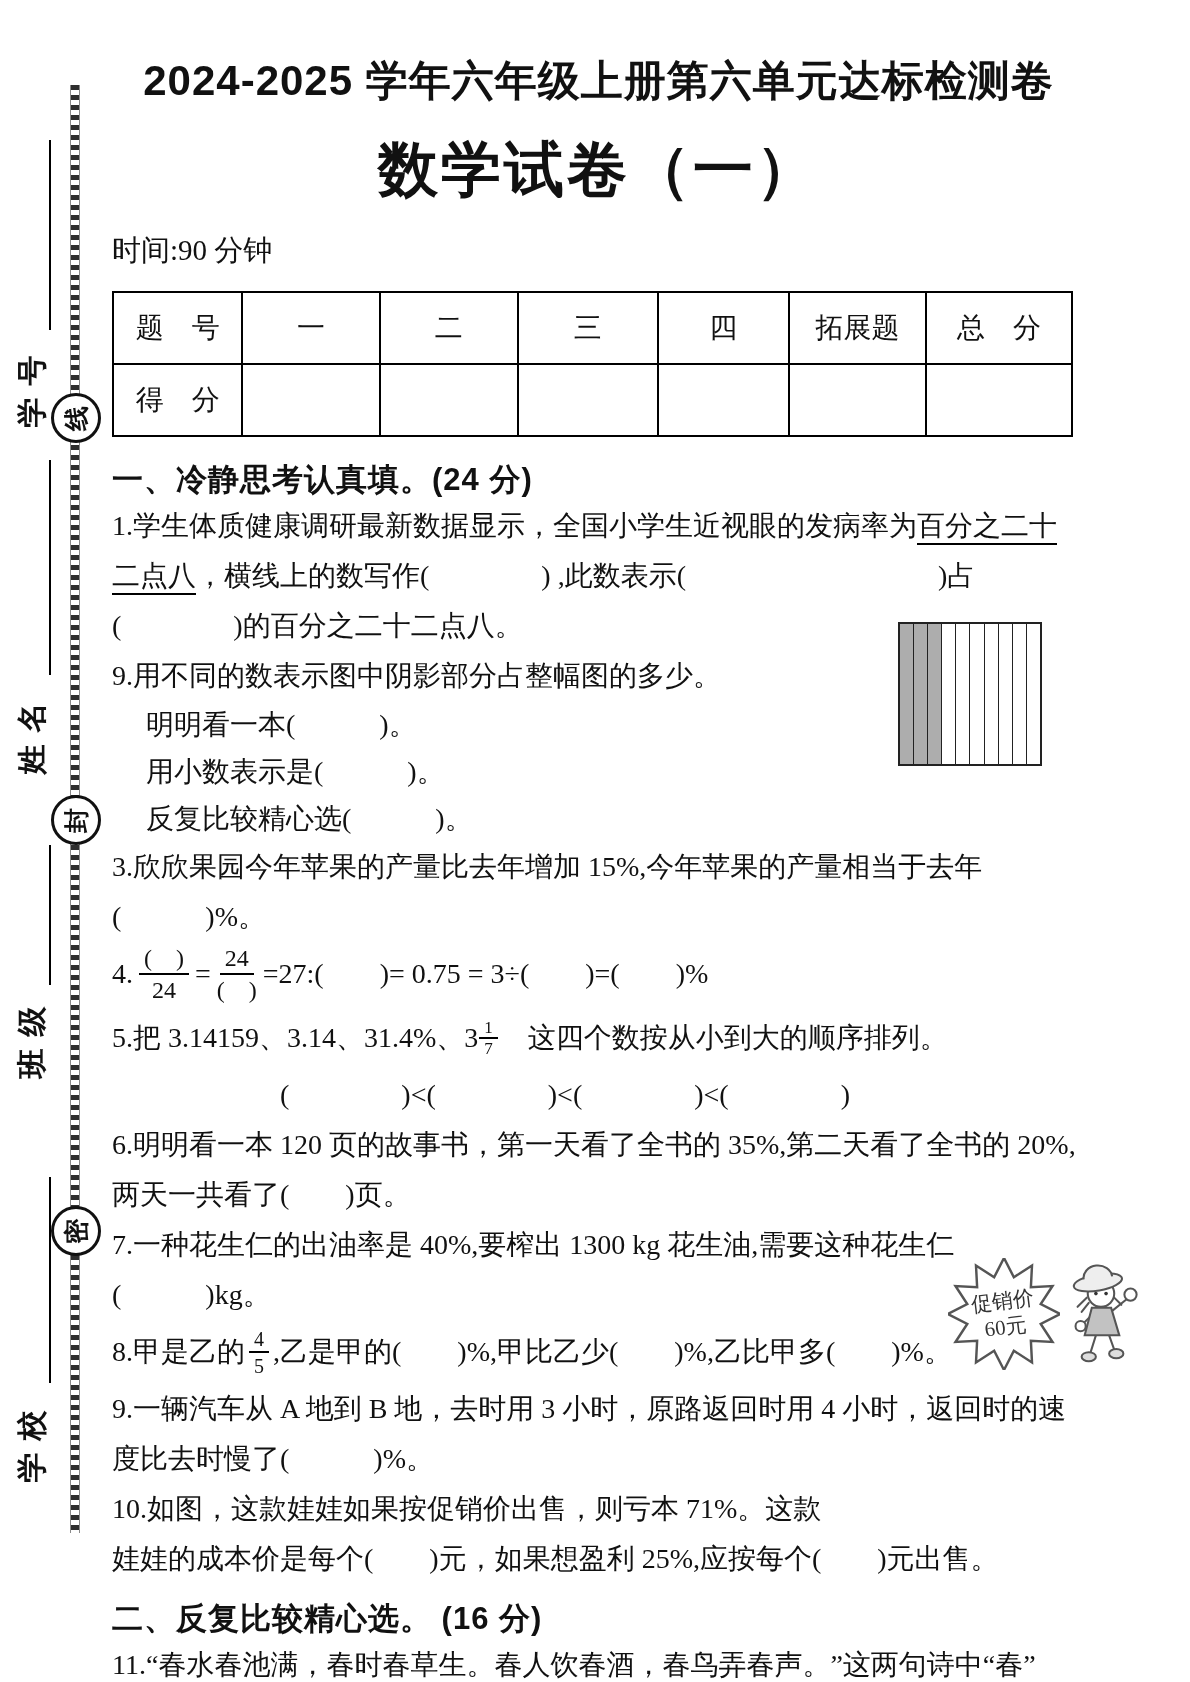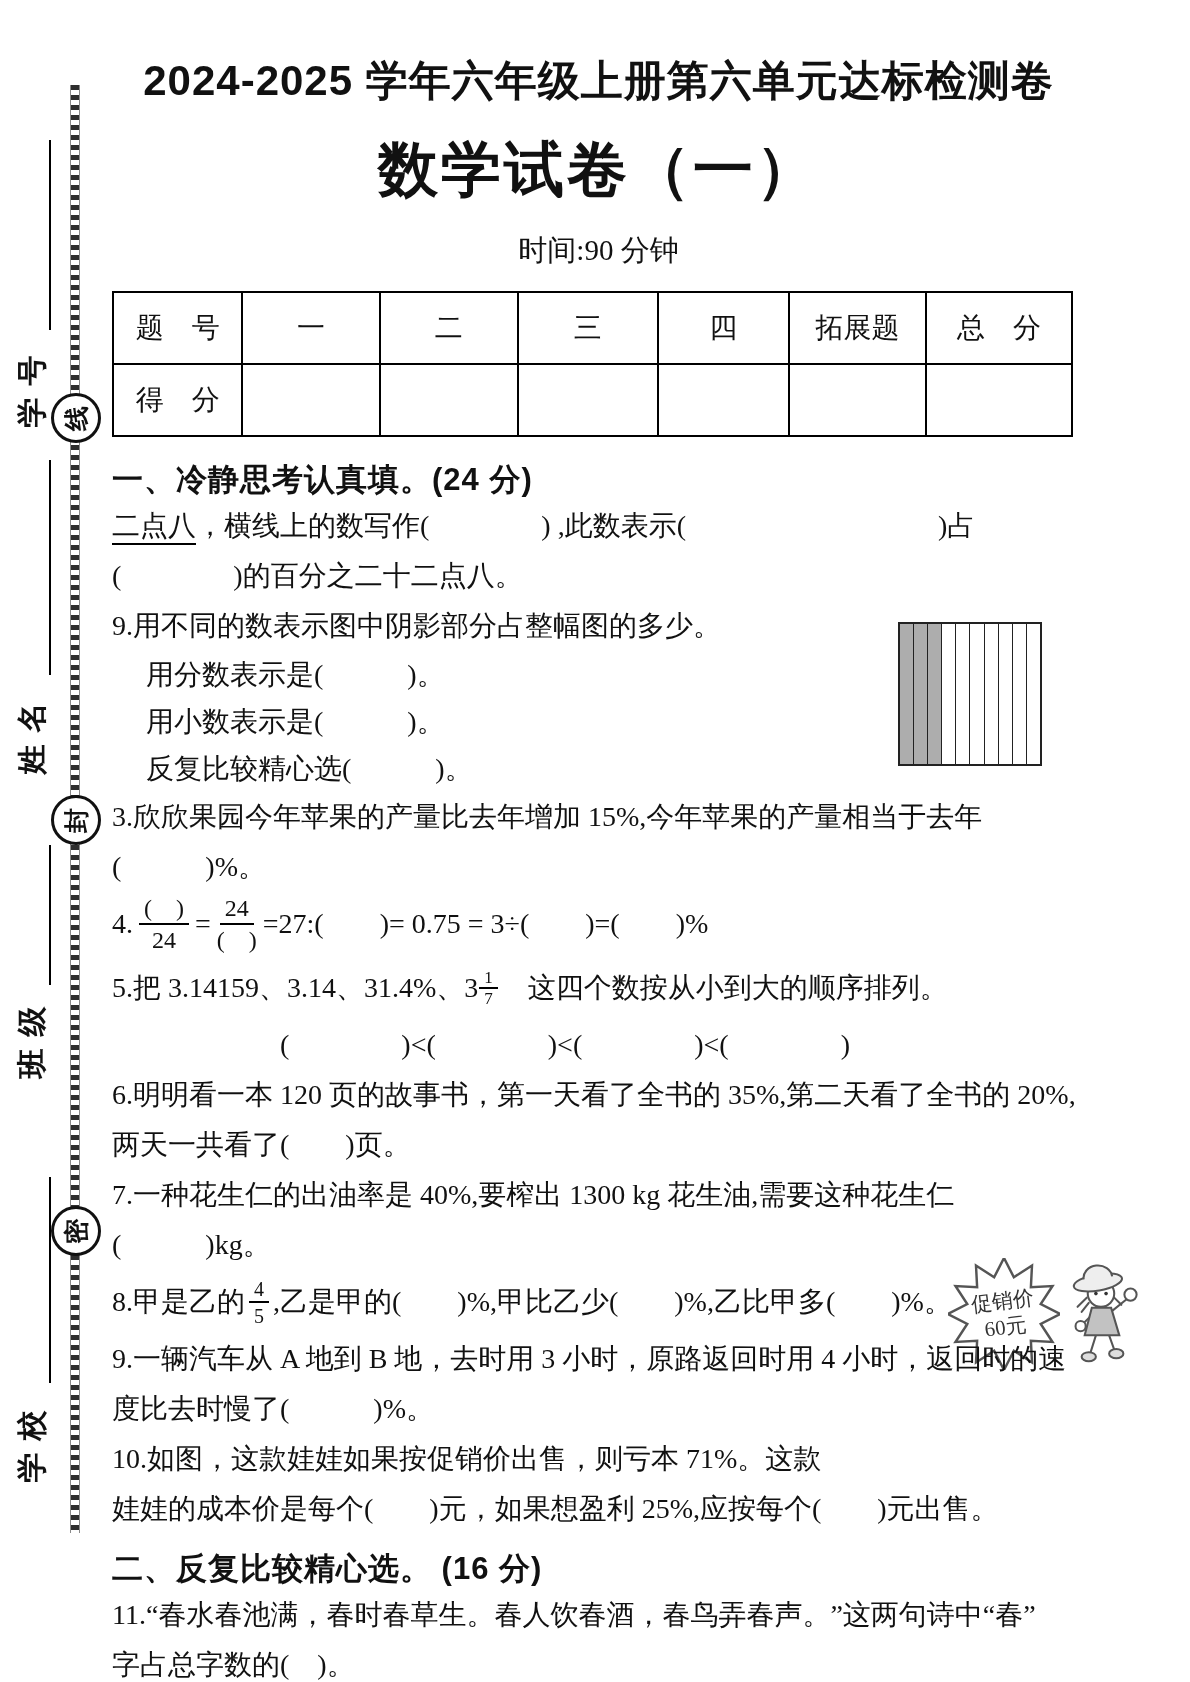--- a/index.html
+++ b/index.html
@@ -44,21 +44,21 @@
 
   .title1 {
     margin-left:-14px; width:calc(100% + 28px); text-align:center;
     font-family:"Liberation Sans","DejaVu Sans",sans-serif;
     font-weight:700; font-size:42px; letter-spacing:1px; line-height:1.2;
   }
   .title2 {
     text-align:center; font-family:"Liberation Sans","DejaVu Sans",sans-serif;
     font-weight:700; font-size:60px; letter-spacing:3px; margin-top:24px;
   }
-  .info-line { display:flex; justify-content:center; gap:107px; font-size:29px; margin-top:20px; }
+  .info-line { display:flex; gap:107px; font-size:29px; margin-top:20px; }
 
   table.score { border-collapse:collapse; width:961px; margin-top:20px; table-layout:fixed; }
   table.score td { border:2px solid #000; height:54px; text-align:center; font-size:28px; padding:8px; }
 
   .sec-heading {
     font-family:"Liberation Sans","DejaVu Sans",sans-serif;
     font-weight:700; font-size:31px; margin-top:22px; letter-spacing:1px;
   }
   .sec-heading.two { margin-top:14px; }
 
@@ -201,27 +201,28 @@
         <td></td>
         <td></td>
         <td></td>
       </tr>
     </tbody>
       </table>
 
     <div class="sec-heading">一、冷静思考认真填。(24 分)</div>
 
     <div>
+      <div class="q-line"><span>1.学生体质健康调研最新数据显示，全国小学生近视眼的发病率为</span><span class="ul">百分之二十</span></div>
       <div class="q-line"><span class="ul">二点八</span><span>，横线上的数写作(　　　　) ,此数表示(　　　　　　　　　)占</span></div>
       <div class="q-line">(　　　　)的百分之二十二点八。</div>
     </div>
 
     <div>
       <div class="q-line">9.用不同的数表示图中阴影部分占整幅图的多少。</div>
-      <div class="q-line indent">用分数表示是(　　　)。</div>
+      <div class="q-line indent">明明看一本(　　　)。</div>
       <div class="q-line indent">用小数表示是(　　　)。</div>
       <div class="q-line indent">反复比较精心选(　　　)。</div>
     </div>
 
     <div class="q-line">3.欣欣果园今年苹果的产量比去年增加 15%,今年苹果的产量相当于去年(　　　)%。</div>
 
     <div class="q-frac-line">
       <span>4.</span>
       <span class="frac">
         <span class="fnum">(　)</span>

